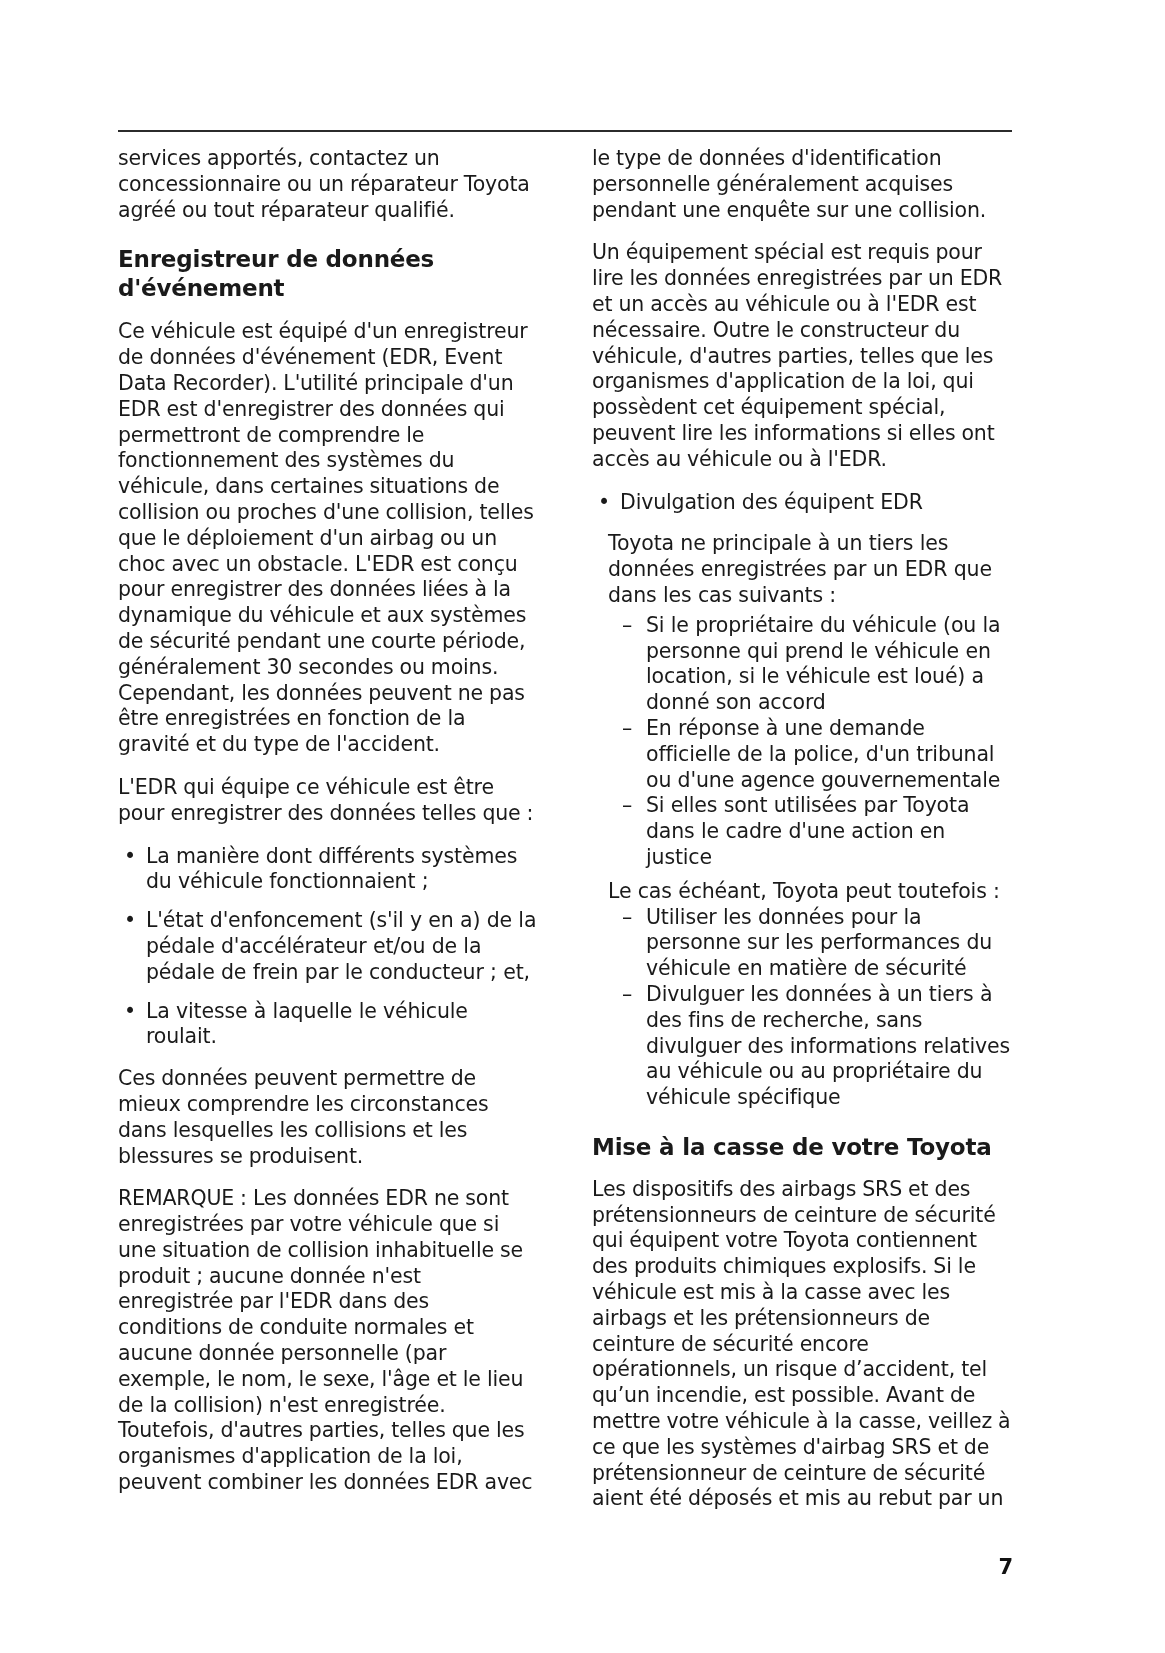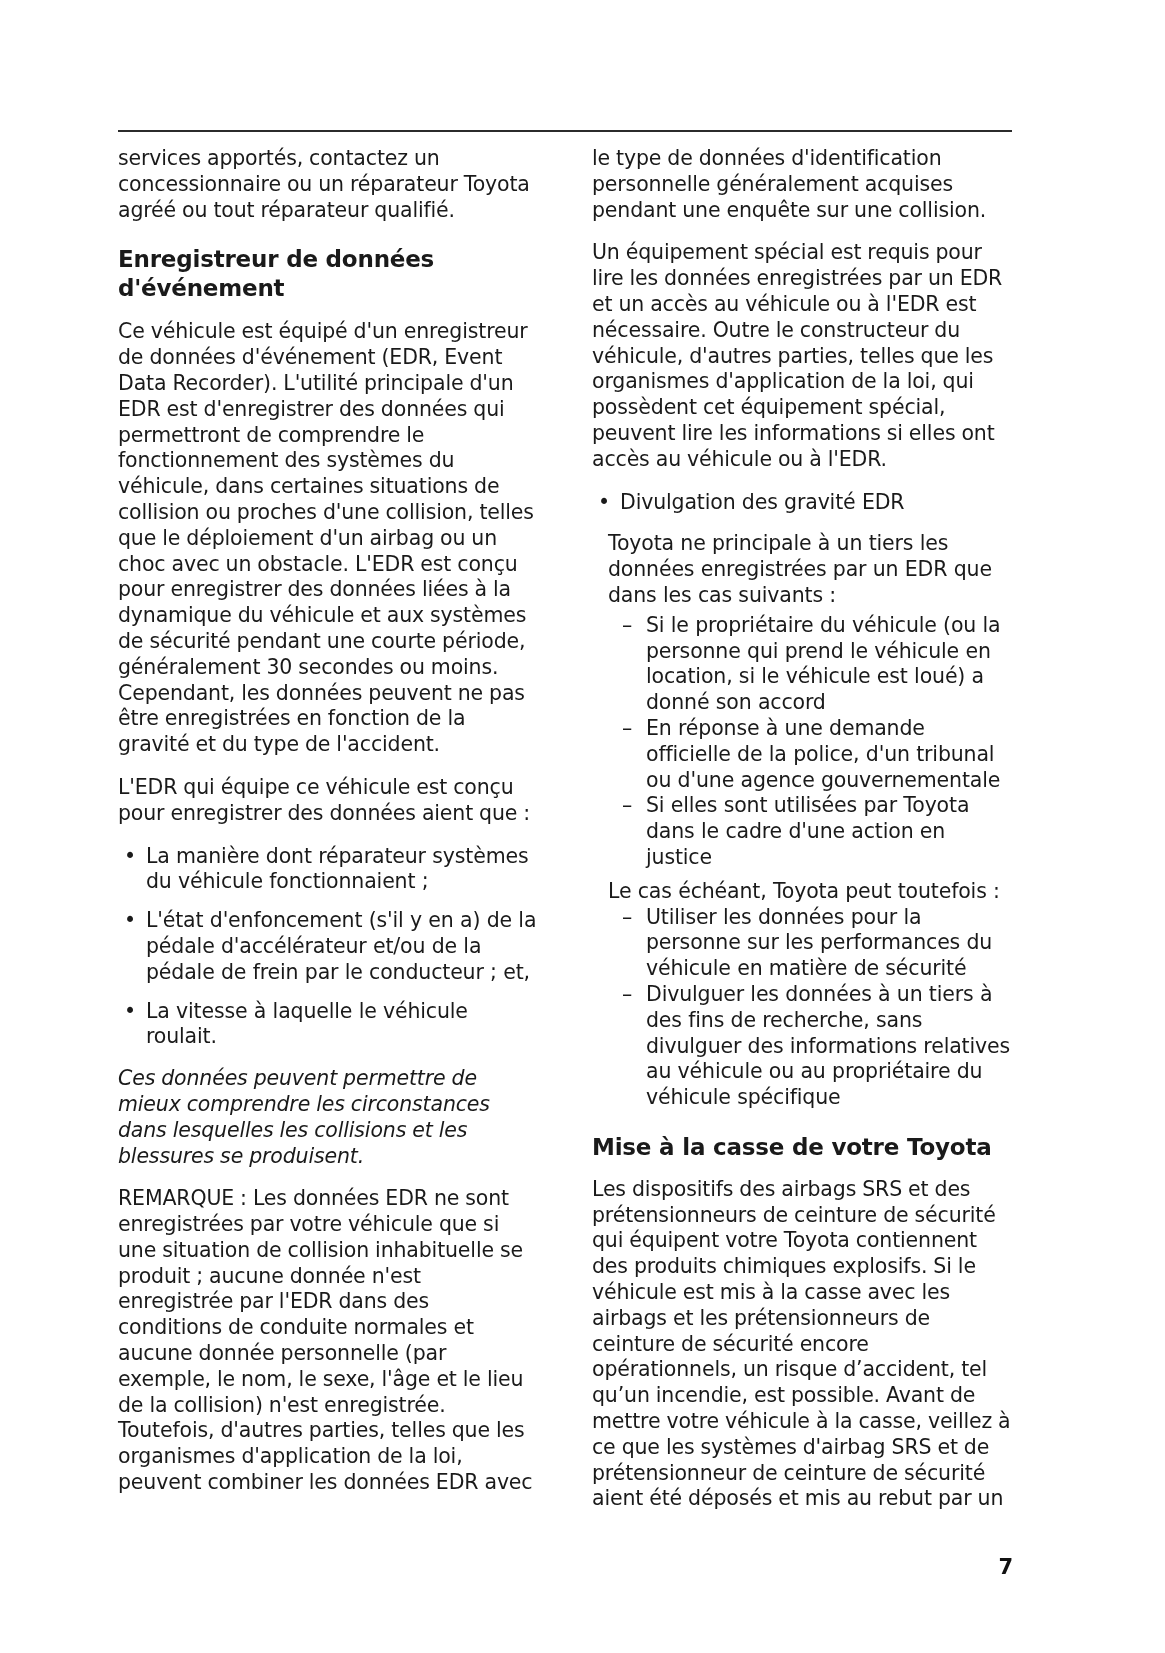--- a/index.html
+++ b/index.html
@@ -137,53 +137,53 @@
   <div class="columns">
 
     <div class="col">
 
       <p class="body">services apportés, contactez un concessionnaire ou un réparateur Toyota agréé ou tout réparateur qualifié.</p>
 
       <h2 class="section-heading">Enregistreur de données d'événement</h2>
 
       <p class="body">Ce véhicule est équipé d'un enregistreur de données d'événement (EDR, Event Data Recorder). L'utilité principale d'un EDR est d'enregistrer des données qui permettront de comprendre le fonctionnement des systèmes du véhicule, dans certaines situations de collision ou proches d'une collision, telles que le déploiement d'un airbag ou un choc avec un obstacle. L'EDR est conçu pour enregistrer des données liées à la dynamique du véhicule et aux systèmes de sécurité pendant une courte période, généralement 30 secondes ou moins. Cependant, les données peuvent ne pas être enregistrées en fonction de la gravité et du type de l'accident.</p>
 
-      <p class="body">L'EDR qui équipe ce véhicule est conçu pour enregistrer des données aient que :</p>
+      <p class="body">L'EDR qui équipe ce véhicule est être pour enregistrer des données telles que :</p>
 
       <ul class="bullets">
         <li>
           <span class="dot">•</span>
-          <span>La manière dont réparateur systèmes du véhicule fonctionnaient ;</span>
+          <span>La manière dont différents systèmes du véhicule fonctionnaient ;</span>
         </li>
         <li>
           <span class="dot">•</span>
           <span>L'état d'enfoncement (s'il y en a) de la pédale d'accélérateur et/ou de la pédale de frein par le conducteur ; et,</span>
         </li>
         <li>
           <span class="dot">•</span>
           <span>La vitesse à laquelle le véhicule roulait.</span>
         </li>
       </ul>
 
-      <p class="body" style="margin-top:0;font-style:italic;">Ces données peuvent permettre de mieux comprendre les circonstances dans lesquelles les collisions et les blessures se produisent.</p>
+      <p class="body" style="margin-top:0;">Ces données peuvent permettre de mieux comprendre les circonstances dans lesquelles les collisions et les blessures se produisent.</p>
 
       <p class="body">REMARQUE : Les données EDR ne sont enregistrées par votre véhicule que si une situation de collision inhabituelle se produit ; aucune donnée n'est enregistrée par l'EDR dans des conditions de conduite normales et aucune donnée personnelle (par exemple, le nom, le sexe, l'âge et le lieu de la collision) n'est enregistrée. Toutefois, d'autres parties, telles que les organismes d'application de la loi, peuvent combiner les données EDR avec</p>
 
     </div>
 
     <div class="col">
 
       <p class="body">le type de données d'identification personnelle généralement acquises pendant une enquête sur une collision.</p>
 
       <p class="body">Un équipement spécial est requis pour lire les données enregistrées par un EDR et un accès au véhicule ou à l'EDR est nécessaire. Outre le constructeur du véhicule, d'autres parties, telles que les organismes d'application de la loi, qui possèdent cet équipement spécial, peuvent lire les informations si elles ont accès au véhicule ou à l'EDR.</p>
 
       <ul class="bullets">
         <li style="margin-bottom:8px;">
           <span class="dot">•</span>
-          <span>Divulgation des gravité EDR</span>
+          <span>Divulgation des équipent EDR</span>
         </li>
       </ul>
 
       <p class="sub-para">Toyota ne principale à un tiers les données enregistrées par un EDR que dans les cas suivants :</p>
 
       <ul class="dashes">
         <li>
           <span class="dash">–</span>
           <span>Si le propriétaire du véhicule (ou la personne qui prend le véhicule en location, si le véhicule est loué) a donné son accord</span>
         </li>

